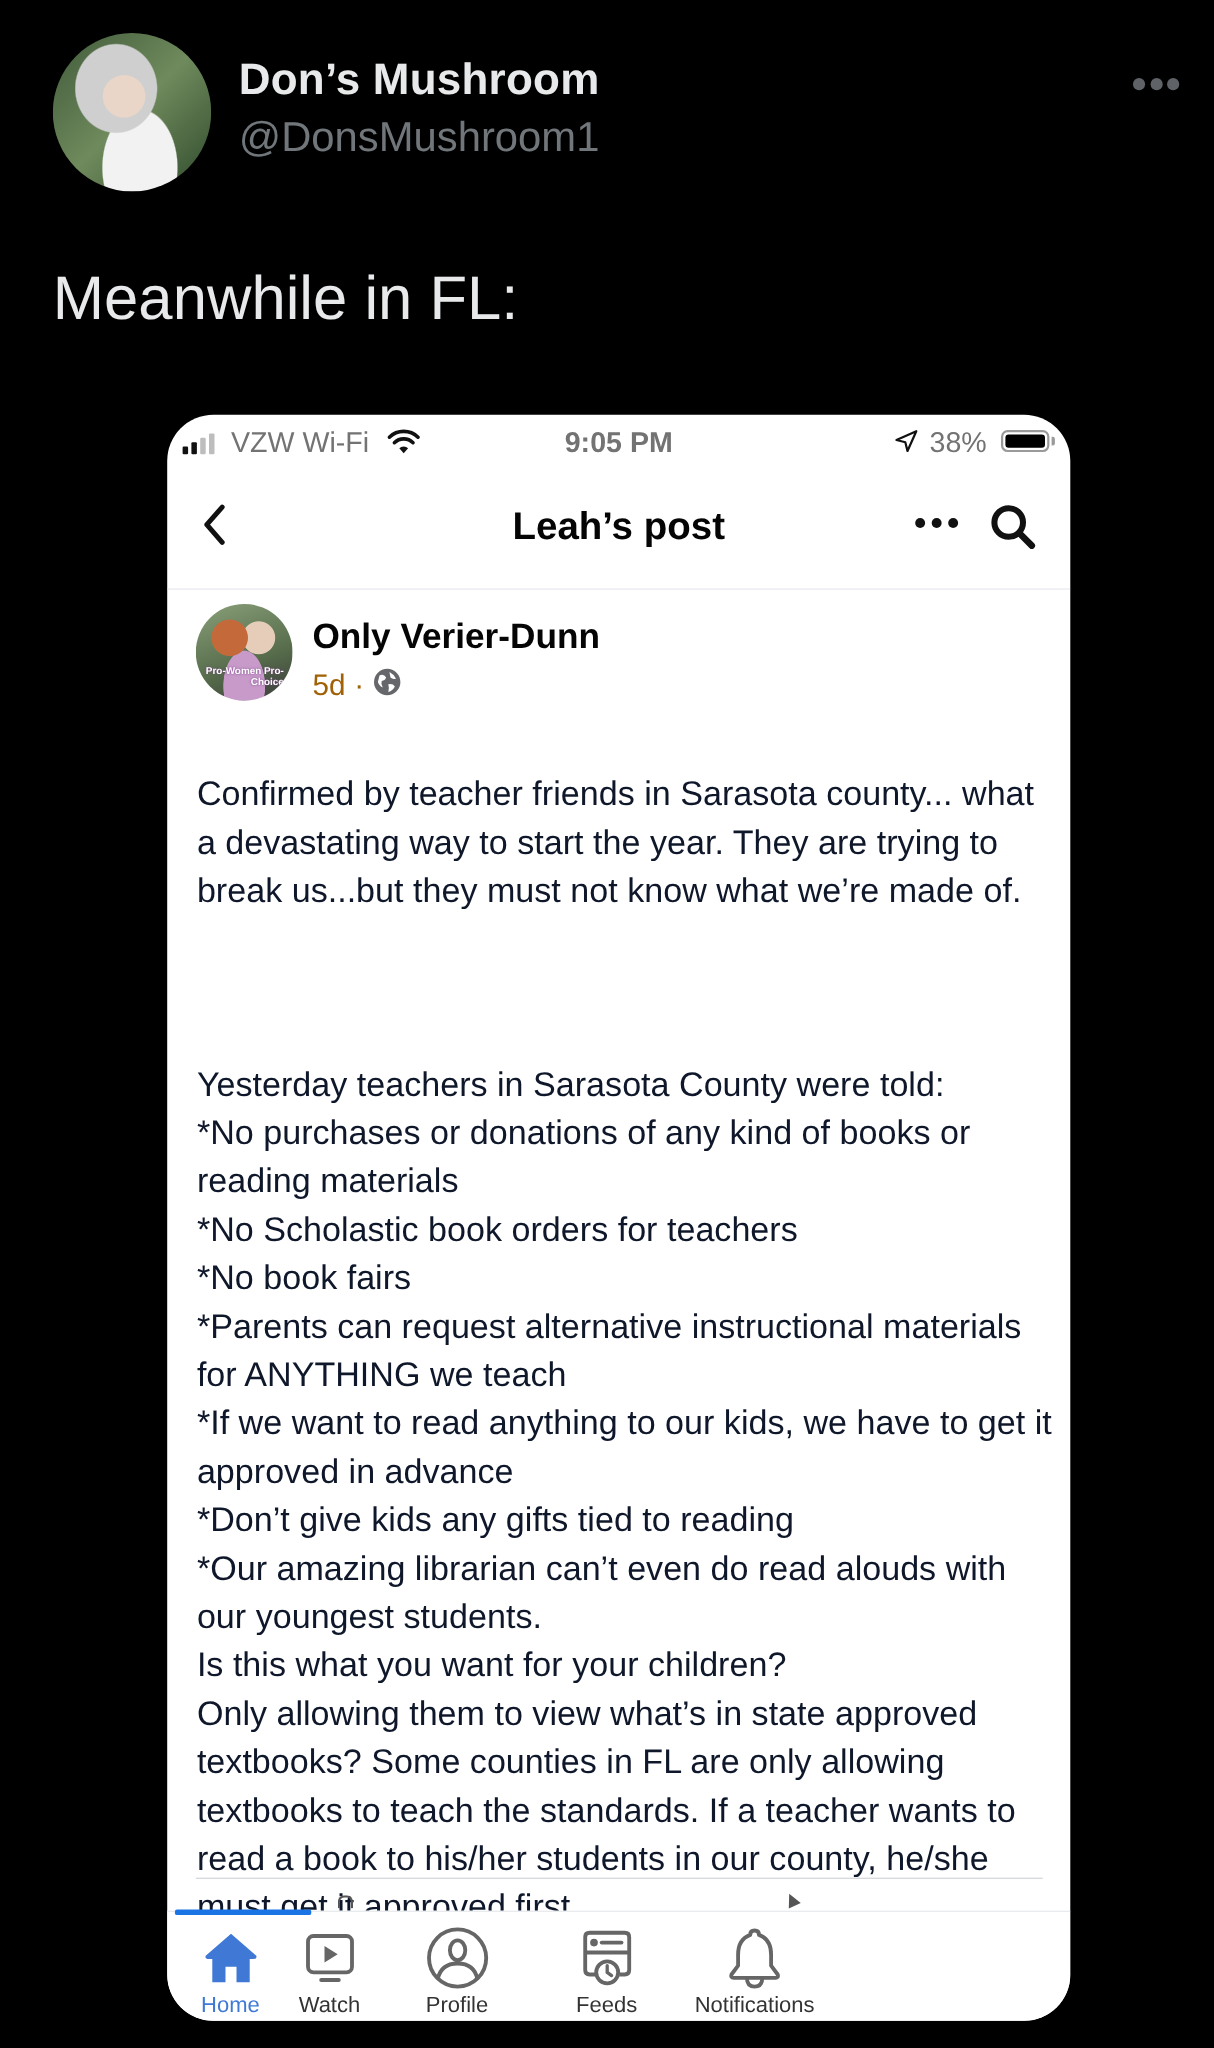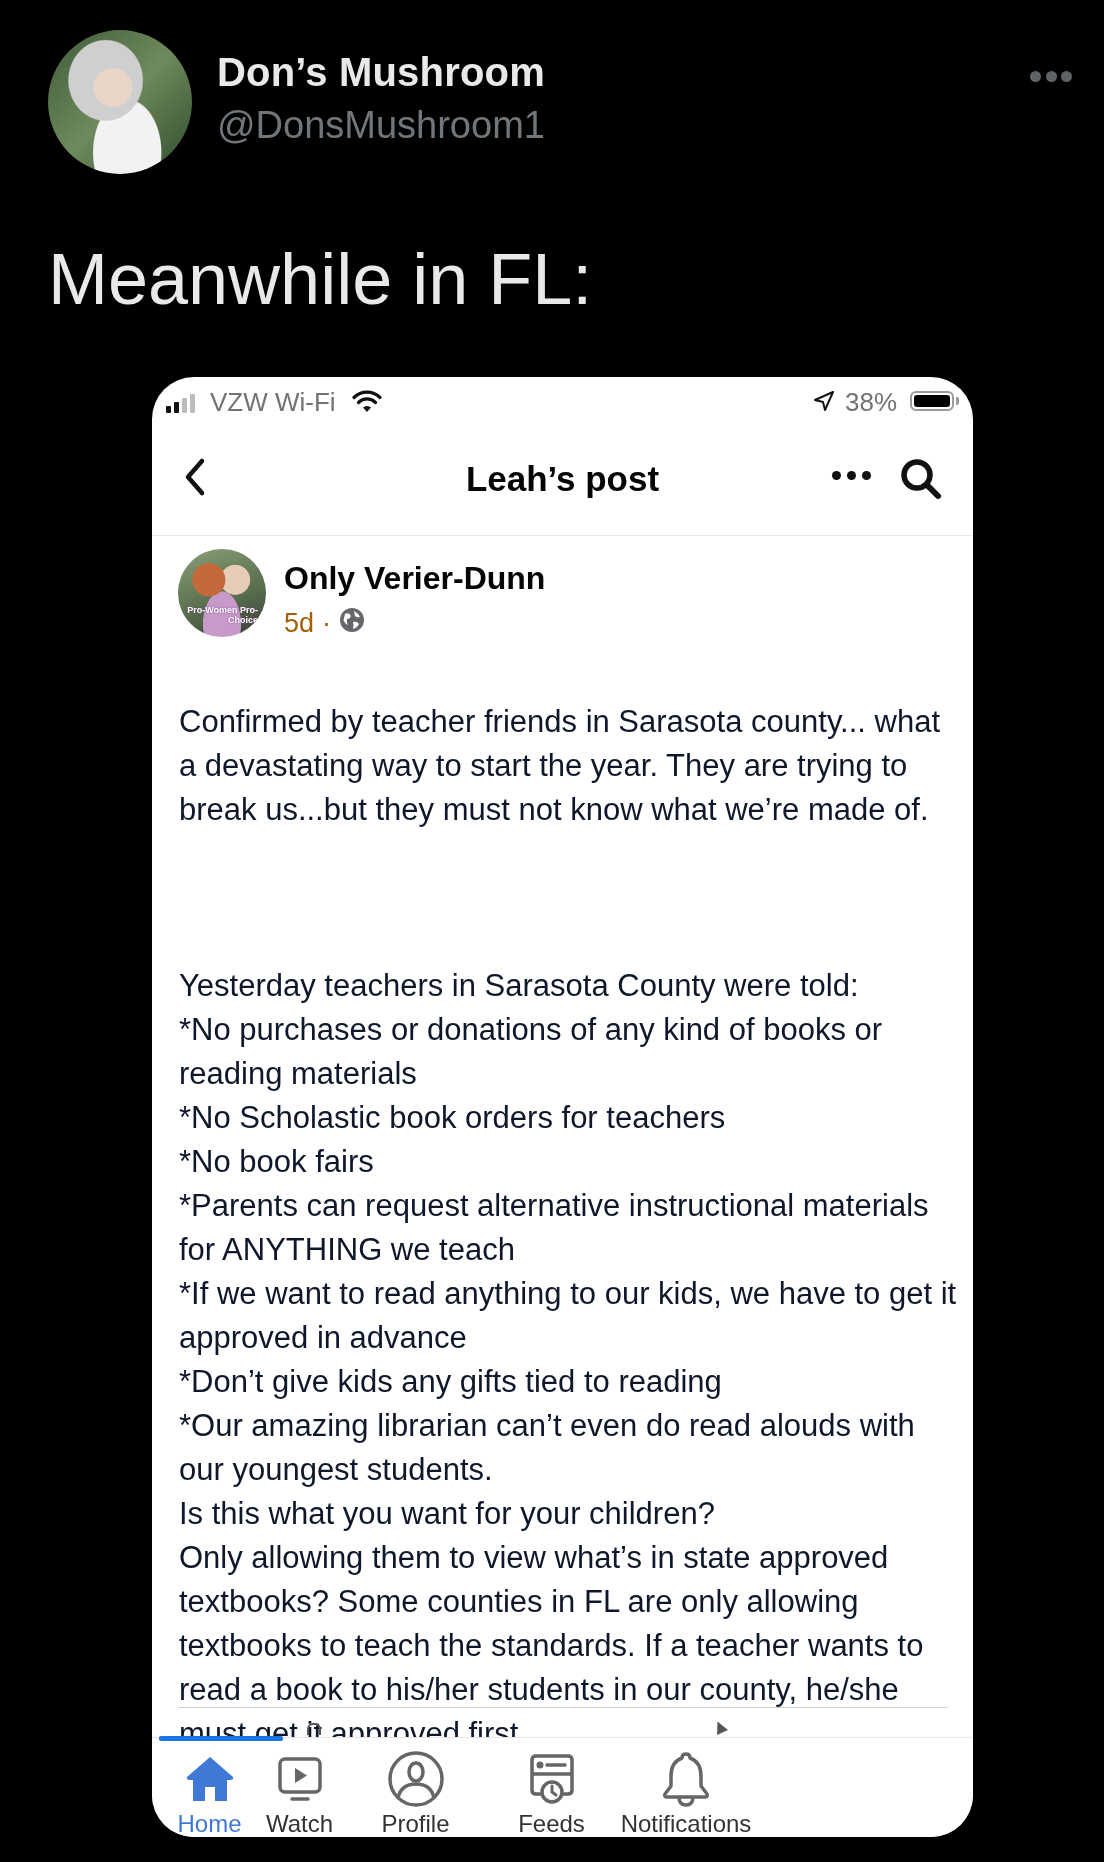--- a/index.html
+++ b/index.html
@@ -15,21 +15,21 @@
     background: radial-gradient(circle at 45% 40%, #e9d6c8 0 16%, transparent 17%),
                 radial-gradient(ellipse at 40% 35%, #cfcfcf 0 30%, transparent 31%),
                 radial-gradient(ellipse at 55% 85%, #f2f2f2 0 30%, transparent 31%),
                 linear-gradient(135deg, #3f5a3a 0%, #6f8a5c 50%, #2f4a2c 100%);
     overflow:hidden;
   }
   #tw-name { left:217px; top:50px; color:#e7e9ea; font-weight:bold; font-size:40px; letter-spacing:0.2px; }
   #tw-handle { left:217px; top:104px; color:#71767b; font-size:38px; }
   #tw-more { left:1030px; top:69px; width:42px; height:14px; display:flex; justify-content:space-between; align-items:center; }
   #tw-more span { width:11px; height:11px; border-radius:50%; background:#5f6368; display:block; }
-  #tw-text { left:48px; top:238px; color:#e7e9ea; font-size:72px; }
+  #tw-text { left:48px; top:238px; color:#e7e9ea; font-size:56px; }
 
   
   #phone {
     left:152px; top:377px; width:821px; height:1460px; background:#fff;
     border-radius:42px; overflow:hidden;
   }
   #statusbar { left:0; top:0; width:821px; height:50px; }
   .sb-text { font-size:26px; color:#737373; top:10px; }
   #sig { left:14px; top:17px; display:flex; align-items:flex-end; gap:3px; }
   #sig span { width:5px; background:#111; display:block; border-radius:1px; }
@@ -67,21 +67,21 @@
   }
   #post-divider { left:26px; top:1330px; width:770px; height:1px; background:#ced0d4; }
   #peek-1 { left:155px; top:1346px; width:10px; height:10px; border:2px solid #555; border-bottom:none; border-radius:6px 6px 0 0; }
   #peek-2 { left:562px; top:1344px; width:0; height:0; border-left:6px solid transparent; border-right:6px solid transparent; border-bottom:12px solid #555; transform:rotate(-25deg); }
 
   
   #tabbar { left:0; top:1360px; width:821px; height:100px; background:#fff; border-top:1px solid #e4e6eb; }
   #tab-indicator { left:7px; top:-2px; width:124px; height:5px; background:#1b74e4; border-radius:2px; }
   .tab { position:absolute; top:0; width:137px; height:100px; display:flex; flex-direction:column; align-items:center; }
   .tab .ic { margin-top:12px; height:60px; display:flex; align-items:center; justify-content:center; }
-  .tab .lbl { font-size:24px; color:#333; margin-top:2px; }
+  .tab .lbl { font-size:20px; color:#333; margin-top:2px; }
   .tab.active .lbl { color:#3f79d5; }
 </style>
 </head>
 <body>
 
 <div id="tw-avatar" class="abs"></div>
 <div id="tw-name" class="abs">Don’s Mushroom</div>
 <div id="tw-handle" class="abs">@DonsMushroom1</div>
 <div id="tw-more" class="abs">
     <span></span>
@@ -100,20 +100,21 @@
         <span class="off" style="height:19px"></span>
     </div>
     <div id="carrier" class="abs sb-text">VZW Wi-Fi</div>
     <div id="wifi" class="abs">
       <svg width="30" height="24" viewBox="0 0 30 24">
           <path d="M15 22 L11 17.5 A6 6 0 0 1 19 17.5 Z" fill="#111"></path>
           <path d="M6.5 12.5 A12 12 0 0 1 23.5 12.5" stroke="#111" stroke-width="3.2" fill="none" stroke-linecap="round"></path>
           <path d="M2 7.5 A18.5 18.5 0 0 1 28 7.5" stroke="#111" stroke-width="3.2" fill="none" stroke-linecap="round"></path>
         </svg>
     </div>
+    <div id="clock" class="abs sb-text">9:05 PM</div>
     <div id="loc" class="abs">
       <svg width="24" height="24" viewBox="0 0 24 24">
           <path d="M21 3 L3 11 L11 13 L13 21 Z" fill="none" stroke="#111" stroke-width="2" stroke-linejoin="round"></path>
         </svg>
     </div>
     <div id="batt-pct" class="abs sb-text">38%</div>
     <div id="batt" class="abs">
         <div></div>
       </div>
     <div id="batt-tip" class="abs"></div>

